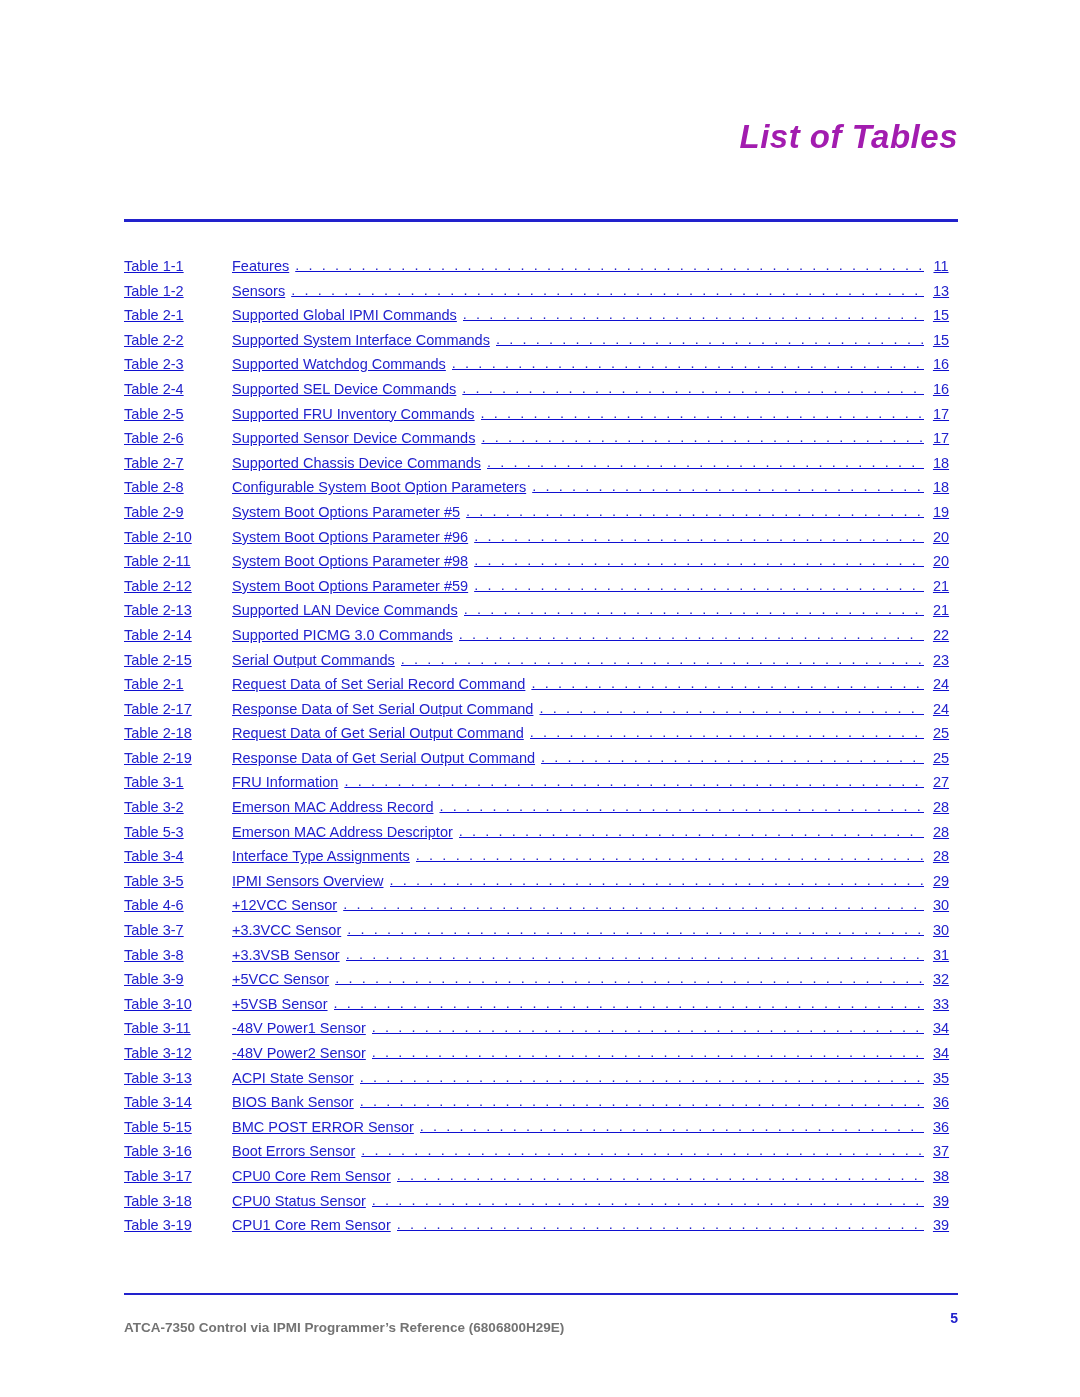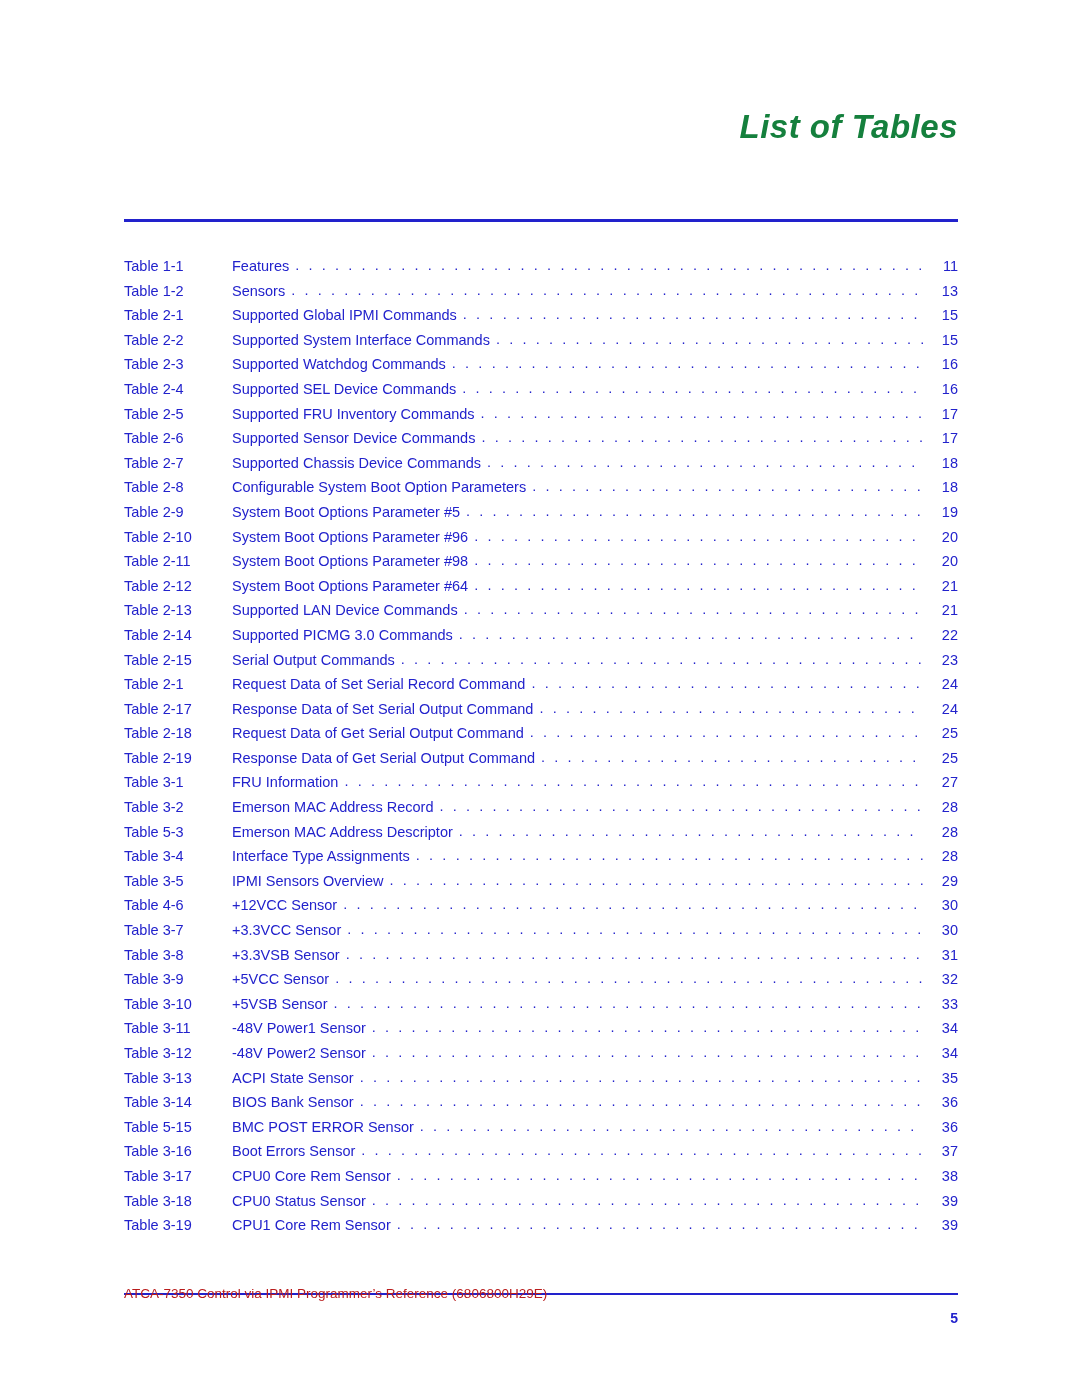--- a/index.html
+++ b/index.html
@@ -15,40 +15,41 @@
     position: relative;
     overflow: hidden;
   }
   .page {
     position: absolute;
     inset: 0;
   }
   .page-title {
     position: absolute;
     right: 122px;
-    top: 108px;
+    top: 118px;
     font-size: 33px;
     font-weight: bold;
     font-style: italic;
-    color: #15803d;
+    color: #a21caf;
     letter-spacing: 0.5px;
   }
   .title-rule {
     position: absolute;
     left: 124px;
     right: 122px;
     top: 219px;
     height: 3px;
     background: #2222cc;
   }
   .toc {
     position: absolute;
     left: 124px;
     right: 122px;
     top: 258px;
+    text-decoration: underline;
   }
   .toc-row {
     display: flex;
     align-items: baseline;
     height: 24.6px;
     font-size: 14.5px;
     color: #2222cc;
   }
   .toc-label {
     width: 108px;
@@ -64,38 +65,38 @@
     overflow: hidden;
     white-space: nowrap;
     font-size: 14.5px;
     letter-spacing: 2.6px;
     color: #2222cc;
     transform: translateY(-1px);
   }
   .toc-page {
     width: 34px;
     flex: 0 0 34px;
-    text-align: right;
+    text-align: center;
     white-space: nowrap;
   }
   .footer-rule {
     position: absolute;
     left: 124px;
     right: 122px;
     top: 1293px;
     height: 2px;
     background: #2222cc;
   }
   .footer-text {
     position: absolute;
     left: 124px;
-    top: 1286px;
+    top: 1320px;
     font-size: 13.5px;
-    font-weight: normal;
-    color: #b91c1c;
+    font-weight: bold;
+    color: #737373;
   }
   .footer-page {
     position: absolute;
     right: 122px;
     top: 1310px;
     font-size: 14px;
     font-weight: bold;
     color: #2222cc;
   }
 </style>
@@ -182,21 +183,21 @@
         <span class="toc-page">20</span>
       </div>
       <div class="toc-row">
         <span class="toc-label">Table 2-11</span>
         <span class="toc-title">System Boot Options Parameter #98</span>
         <span class="toc-dots">. . . . . . . . . . . . . . . . . . . . . . . . . . . . . . . . . . . . . . . . . . . . . . . . . . . . . . . . . . . . . . . . . . . . . . . . . . . . . . . . . . . . . . . . . . . . . . . . . . . . . . . . . . . . . . . . . . . . . . . . . . . . . . . . . . .</span>
         <span class="toc-page">20</span>
       </div>
       <div class="toc-row">
         <span class="toc-label">Table 2-12</span>
-        <span class="toc-title">System Boot Options Parameter #64</span>
+        <span class="toc-title">System Boot Options Parameter #59</span>
         <span class="toc-dots">. . . . . . . . . . . . . . . . . . . . . . . . . . . . . . . . . . . . . . . . . . . . . . . . . . . . . . . . . . . . . . . . . . . . . . . . . . . . . . . . . . . . . . . . . . . . . . . . . . . . . . . . . . . . . . . . . . . . . . . . . . . . . . . . . . .</span>
         <span class="toc-page">21</span>
       </div>
       <div class="toc-row">
         <span class="toc-label">Table 2-13</span>
         <span class="toc-title">Supported LAN Device Commands</span>
         <span class="toc-dots">. . . . . . . . . . . . . . . . . . . . . . . . . . . . . . . . . . . . . . . . . . . . . . . . . . . . . . . . . . . . . . . . . . . . . . . . . . . . . . . . . . . . . . . . . . . . . . . . . . . . . . . . . . . . . . . . . . . . . . . . . . . . . . . . . . .</span>
         <span class="toc-page">21</span>
       </div>
       <div class="toc-row">

